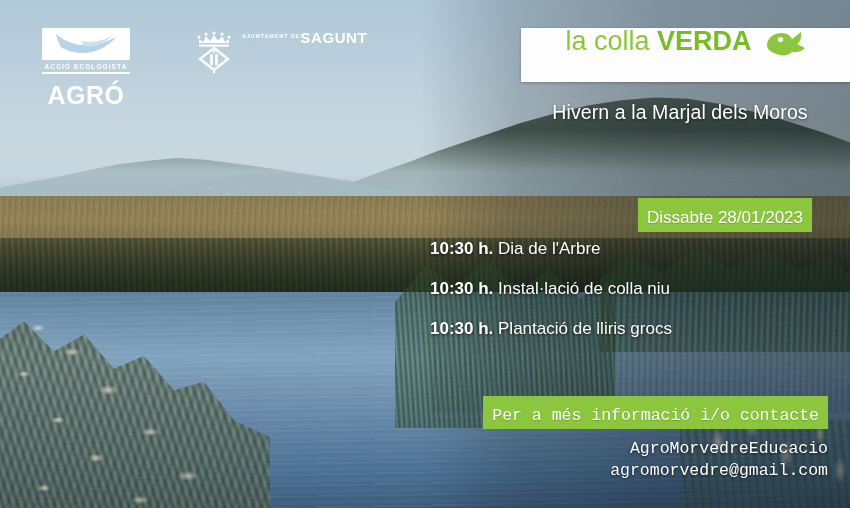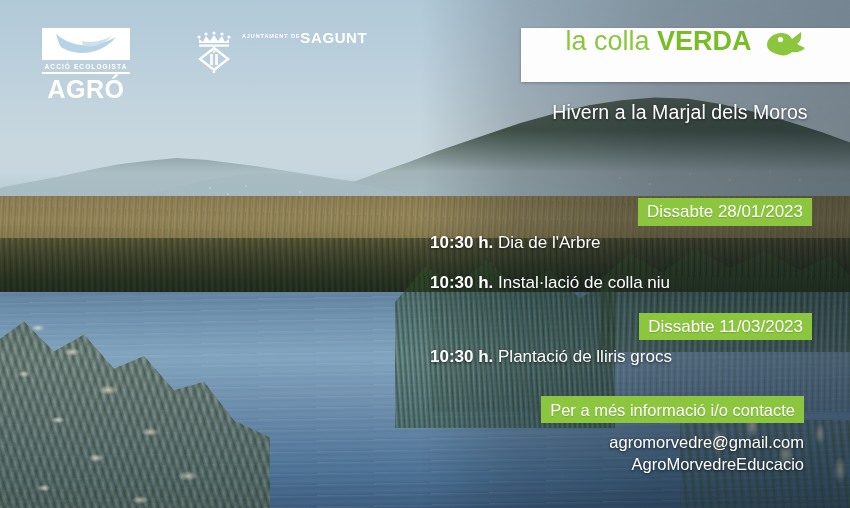--- a/index.html
+++ b/index.html
@@ -162,21 +162,21 @@
   .agro-logo{display:flex;flex-direction:column;align-items:center;width:92px;}
   .agro-box{
     width:88px;height:32px;background:#fff;position:relative;overflow:hidden;
   }
   .agro-box svg{position:absolute;left:0;top:0;}
   .agro-sub{
     color:#fff;font-size:6.5px;letter-spacing:1.1px;font-weight:700;margin-top:3px;
     white-space:nowrap;
   }
   .agro-rule{width:88px;height:2px;background:#fff;margin-top:2px;}
-  .agro-word{color:#fff;font-size:25px;font-weight:700;letter-spacing:.5px;line-height:1.05;margin-top:2px;}
+  .agro-word{color:#fff;font-size:25px;font-weight:700;letter-spacing:.5px;line-height:1.05;margin-top:8px;}
 
   .sagunt-logo{display:flex;flex-direction:row;width:92px;padding-top:2px;}
   .sagunt-sub{color:#fff;font-size:5.5px;letter-spacing:.9px;font-weight:600;margin-top:3px;white-space:nowrap;}
   .sagunt-word{color:#fff;font-size:15px;font-weight:700;letter-spacing:.6px;line-height:1.1;}
 
   
   .banner{
     position:absolute;left:521px;top:28px;width:329px;height:54px;
     background:#fdfdfd;display:flex;align-items:flex-start;justify-content:center;gap:12px;
     box-shadow:0 1px 3px rgba(0,0,0,.25);
@@ -192,31 +192,31 @@
     text-shadow:0 1px 3px rgba(0,0,0,.55);
   }
 
   
   .events{position:absolute;left:430px;top:198px;width:382px;}
   .event{margin-bottom:20px;}
   .event:last-child{margin-bottom:0;}
   .badge{
     display:block;margin-left:auto;width:max-content;
     background:#8cc63e;color:#fff;font-size:17px;font-weight:400;
-    padding:4px 9px 3px 9px;line-height:1.22;white-space:nowrap;
+    padding:10px 9px 3px 9px;line-height:1.22;white-space:nowrap;
     text-shadow:0 1px 1px rgba(0,0,0,.18);
   }
   .event-line{
     text-align:left;color:#fff;font-size:17px;font-weight:400;margin-top:7px;
     white-space:nowrap;text-shadow:0 1px 3px rgba(0,0,0,.65);
   }
   .event-line b{font-weight:700;}
 
   
-  .contact{position:absolute;left:422px;top:396px;width:382px;}
+  .contact{position:absolute;left:446px;top:396px;width:382px;font-family:Liberation Mono, monospace;}
   .contact .badge{font-size:16.5px;}
   .contact-lines{margin-top:9px;text-align:right;}
   .contact-lines div{
     color:#fff;font-size:16.5px;line-height:1.32;white-space:nowrap;
     text-shadow:0 1px 3px rgba(0,0,0,.7);
   }
 </style>
 </head>
 <body>
 
@@ -309,29 +309,28 @@
       </div>
     </div>
 
     <div class="event">
       <div class="event-line">
         <b>10:30 h.</b><span> Instal·lació de colla niu</span>
       </div>
     </div>
 
     <div class="event">
-      <span class="badge">Dissabte 11/03/2023</span>
       <div class="event-line">
         <b>10:30 h.</b><span> Plantació de lliris grocs</span>
       </div>
     </div>
 
   </div>
 
   <div class="contact">
     <span class="badge">Per a més informació i/o contacte</span>
     <div class="contact-lines">
+      <div>AgroMorvedreEducacio</div>
       <div>agromorvedre@gmail.com</div>
-      <div>AgroMorvedreEducacio</div>
     </div>
   </div>
 
 </div>
 
 </body></html>

